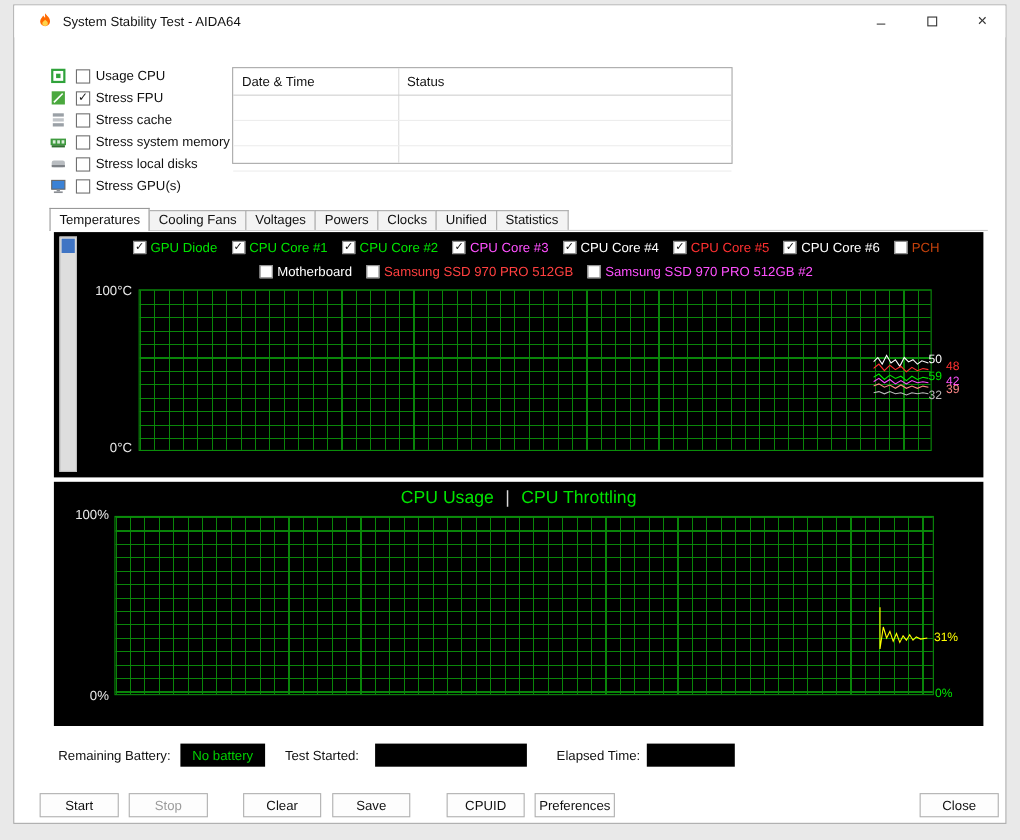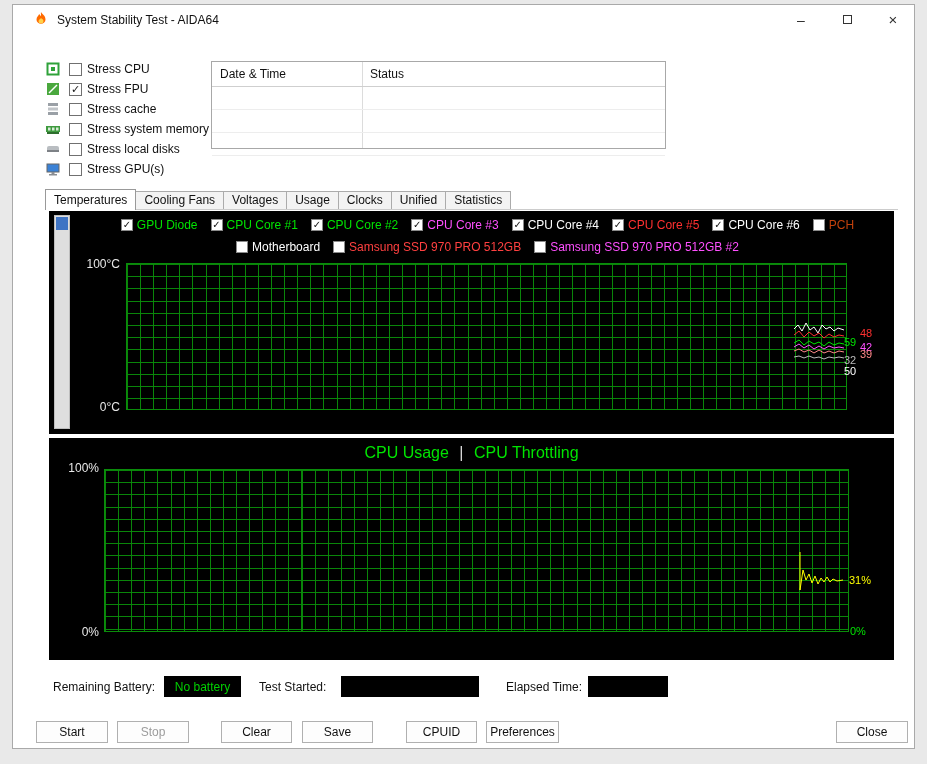--- a/index.html
+++ b/index.html
@@ -109,21 +109,21 @@
     <span class="winctl close">×</span>
   </div>
 
   <div class="stress-list">
     <div class="stress-row">
       <svg viewBox="0 0 16 16">
           <rect x="2.5" y="2.5" width="11" height="11" fill="none" stroke="#2fa23a" stroke-width="2"></rect>
           <rect x="6" y="6" width="4" height="4" fill="#2fa23a"></rect>
         </svg>
       <span class="chk"></span>
-      <span class="stress-label">Stress CPU</span>
+      <span class="stress-label">Usage CPU</span>
     </div>
     <div class="stress-row">
       <svg viewBox="0 0 16 16">
           <rect x="2" y="2" width="12" height="12" fill="#4aa83e"></rect>
           <path d="M4 12 L12 4" stroke="#fff" stroke-width="1.5"></path>
         </svg>
       <span class="chk checked"></span>
       <span class="stress-label">Stress FPU</span>
     </div>
     <div class="stress-row">
@@ -173,21 +173,21 @@
     <div class="rowline" style="top:47px"></div>
     <div class="rowline" style="top:70px"></div>
     <div class="rowline" style="top:93px"></div>
   </div>
 
   <div class="tabline"></div>
   <div class="tabs">
     <div class="tab active">Temperatures</div>
     <div class="tab">Cooling Fans</div>
     <div class="tab">Voltages</div>
-    <div class="tab">Usage</div>
+    <div class="tab">Powers</div>
     <div class="tab">Clocks</div>
     <div class="tab">Unified</div>
     <div class="tab">Statistics</div>
   </div>
 
   <div class="panel temp">
     <div class="slider-track">
       <div class="slider-thumb"></div>
     </div>
 
@@ -248,21 +248,21 @@
 
     <svg style="position:absolute; left:745px; top:104px;" width="54" height="50" viewBox="0 0 54 50">
       <polyline points="0,14 4,10 8,16 12,8 16,15 20,12 24,18 28,10 32,14 36,12 40,16 44,13 50,15" fill="none" stroke="#ffffff" stroke-width="1"></polyline>
       <polyline points="0,20 5,16 10,22 15,17 20,21 25,18 30,23 35,19 40,22 45,20 50,21" fill="none" stroke="#ff3030" stroke-width="1"></polyline>
       <polyline points="0,28 5,25 10,30 15,26 20,29 25,27 30,31 35,27 40,30 45,28 50,29" fill="none" stroke="#00e400" stroke-width="1"></polyline>
       <polyline points="0,32 5,29 10,33 15,30 20,34 25,31 30,34 35,31 40,33 45,32 50,33" fill="none" stroke="#ff50ff" stroke-width="1"></polyline>
       <polyline points="0,36 5,34 10,37 15,35 20,38 25,35 30,38 35,36 40,38 45,36 50,37" fill="none" stroke="#ff8888" stroke-width="1"></polyline>
       <polyline points="0,42 5,41 10,43 15,41 20,43 25,42 30,44 35,42 40,43 45,42 50,43" fill="none" stroke="#bbbbbb" stroke-width="1"></polyline>
     </svg>
 
-    <span class="reading" style="left: 795px; top: 110px; color: rgb(255, 255, 255); margin-top: 44px;">50</span>
+    <span class="reading" style="left: 795px; top: 110px; color: rgb(255, 255, 255);">50</span>
     <span class="reading" style="left: 811px; top: 116px; color: rgb(255, 48, 48);">48</span>
     <span class="reading" style="left: 795px; top: 125px; color: rgb(0, 228, 0);">59</span>
     <span class="reading" style="left: 811px; top: 130px; color: rgb(255, 80, 255); text-align: right;">42</span>
     <span class="reading" style="left: 811px; top: 137px; color: rgb(255, 136, 136);">39</span>
     <span class="reading" style="left: 795px; top: 143px; color: rgb(187, 187, 187);">32</span>
   </div>
 
   <div class="panel usage">
     <div class="chart-title">
       <span style="color: rgb(0, 228, 0);">CPU Usage</span>

